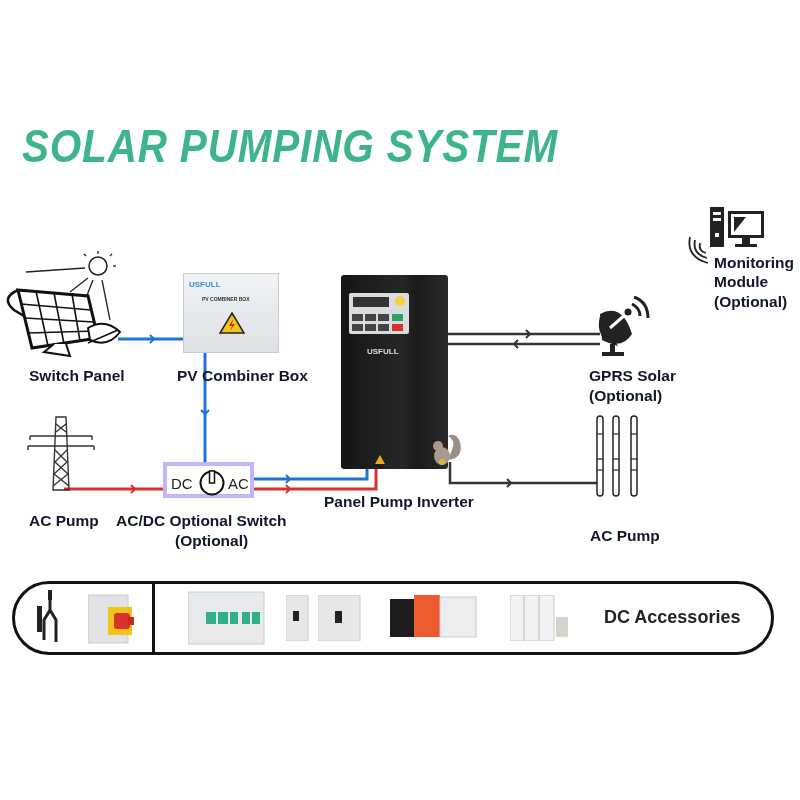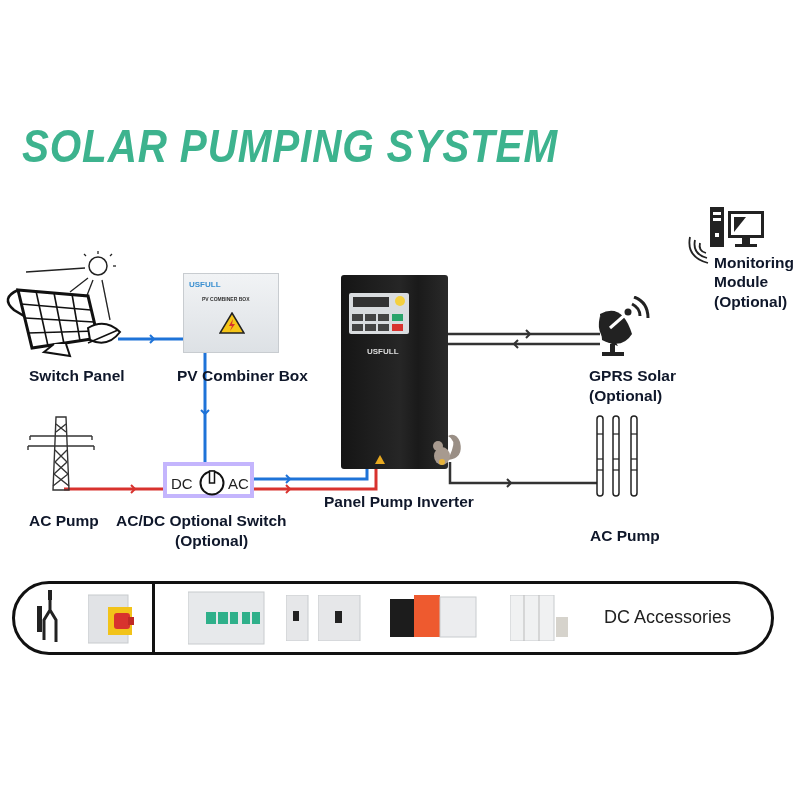--- a/index.html
+++ b/index.html
@@ -9,21 +9,21 @@
     left:22px; top:118px; font-size:47px; font-weight:bold; font-style:italic;
     color:#3db38e; letter-spacing:1px; transform:scaleX(0.86); transform-origin:left top;
     font-family:"Liberation Sans", sans-serif; white-space:nowrap;
   }
   .label { font-size:15.5px; font-weight:bold; color:#0f172a; white-space:nowrap; line-height:19px; }
   svg.wires { position:absolute; left:0; top:0; }
   .strip {
     left:12px; top:581px; width:762px; height:74px; border:3px solid #111; border-radius:40px; box-sizing:border-box;
   }
   .strip-divider { left:152px; top:583px; width:3px; height:71px; background:#111; }
-  .dc-acc { left:604px; top:607px; font-size:18px; font-weight:normal; color:#222; }
+  .dc-acc { left:604px; top:607px; font-size:18px; font-weight:bold; color:#222; }
 </style>
 </head>
 <body>
 
 <div class="abs title">SOLAR PUMPING SYSTEM</div>
 
 <svg class="wires" width="800" height="800">
 
   <g>
     <line x1="118" y1="339" x2="185" y2="339" stroke="#1e73d8" stroke-width="3"></line>

